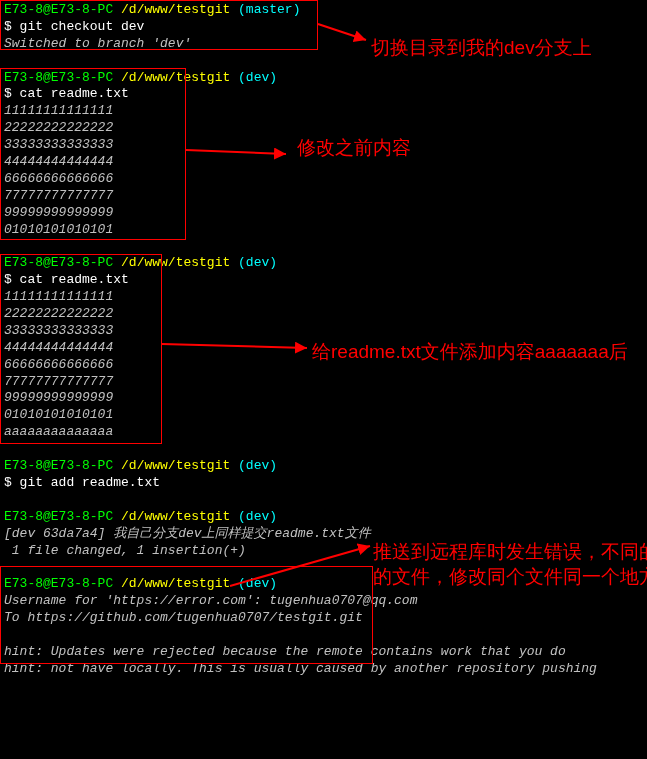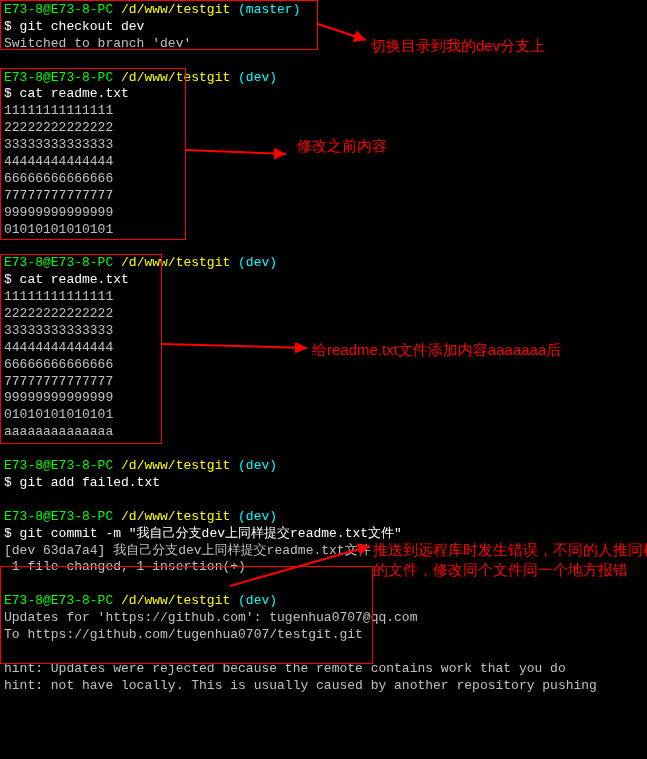--- a/index.html
+++ b/index.html
@@ -14,34 +14,34 @@
     position: relative;
   }
   .terminal {
     padding: 2px 4px;
     position: relative;
   }
   .prompt-green { color: #00ff00; }
   .prompt-yellow { color: #ffff00; }
   .prompt-cyan { color: #00ffff; }
   .white { color: #fff; }
-  .gray { color: #c0c0c0; }
+  .gray { color: #c0c0c0; font-style: italic; }
   
   .redbox {
     border: 1px solid #ff0000;
     position: absolute;
     pointer-events: none;
     box-sizing: border-box;
   }
   
   .annotation {
     position: absolute;
     color: #ff0000;
     font-family: "SimSun", Arial, sans-serif;
-    font-size: 15px;
+    font-size: 19px;
     white-space: nowrap;
   }
   
   .arrow {
     position: absolute;
     pointer-events: none;
   }
   
   .arrow svg { overflow: visible; }
   
@@ -76,31 +76,30 @@
 <span class="line gray">33333333333333</span>
 <span class="line gray">44444444444444</span>
 <span class="line gray">66666666666666</span>
 <span class="line gray">77777777777777</span>
 <span class="line gray">99999999999999</span>
 <span class="line gray">01010101010101</span>
 <span class="line gray">aaaaaaaaaaaaaa</span>
 <span class="line">&nbsp;</span>
 
 <span class="line"><span class="prompt-green">E73-8@E73-8-PC</span> <span class="prompt-yellow">/d/www/testgit</span> <span class="prompt-cyan">(dev)</span></span>
-<span class="line white">$ git add failed.txt</span>
+<span class="line white">$ git add readme.txt</span>
 <span class="line">&nbsp;</span>
 
 <span class="line"><span class="prompt-green">E73-8@E73-8-PC</span> <span class="prompt-yellow">/d/www/testgit</span> <span class="prompt-cyan">(dev)</span></span>
-<span class="line white">$ git commit -m "我自己分支dev上同样提交readme.txt文件"</span>
 <span class="line gray">[dev 63da7a4] 我自己分支dev上同样提交readme.txt文件</span>
 <span class="line gray"> 1 file changed, 1 insertion(+)</span>
 <span class="line">&nbsp;</span>
 
 <span class="line"><span class="prompt-green">E73-8@E73-8-PC</span> <span class="prompt-yellow">/d/www/testgit</span> <span class="prompt-cyan">(dev)</span></span>
-<span class="line gray">Updates for 'https://github.com': tugenhua0707@qq.com</span>
+<span class="line gray">Username for 'https://error.com': tugenhua0707@qq.com</span>
 <span class="line gray">To https://github.com/tugenhua0707/testgit.git</span>
 <span class="line">&nbsp;</span>
 <span class="line gray">hint: Updates were rejected because the remote contains work that you do</span>
 <span class="line gray">hint: not have locally. This is usually caused by another repository pushing</span>
 
 </div>
 
 <div class="redbox" style="left:0px; top:0px; width:318px; height:50px;"></div>
 <div class="redbox" style="left:0px; top:68px; width:186px; height:172px;"></div>
 <div class="redbox" style="left:0px; top:254px; width:162px; height:190px;"></div>

